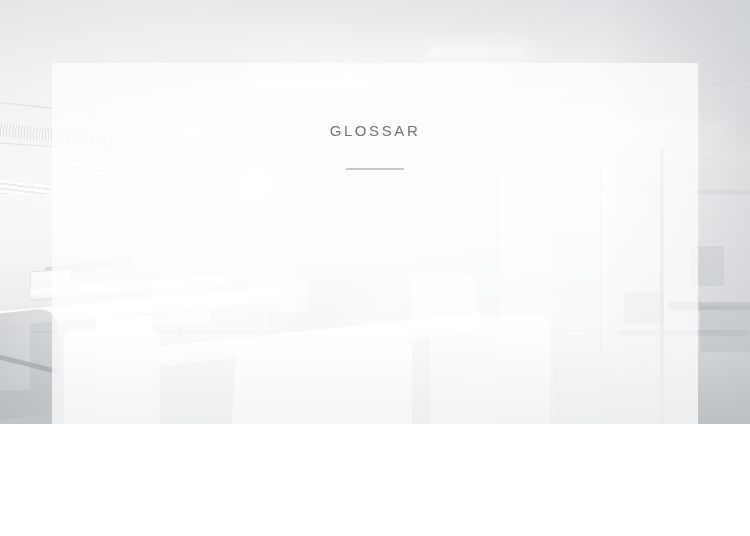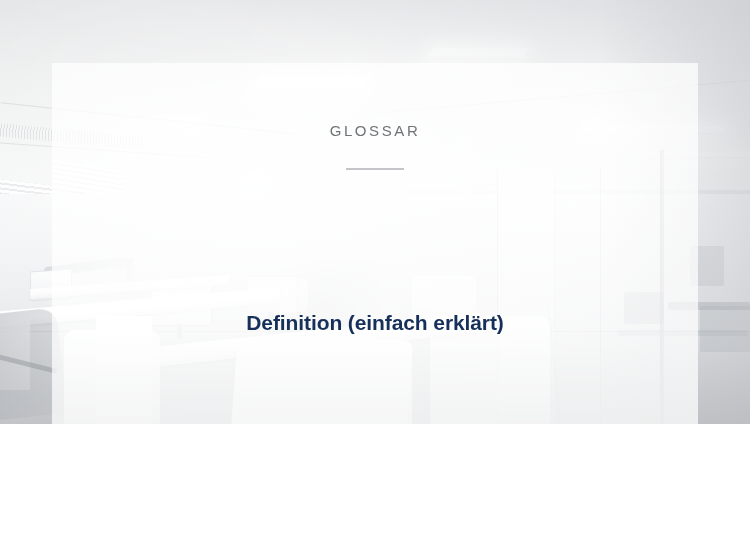--- a/index.html
+++ b/index.html
@@ -421,16 +421,15 @@
   </div>
 
   <div class="overlay-card"></div>
 
   <div class="content">
     <div class="kicker">GLOSSAR</div>
 
     <div class="divider"></div>
 
 
-    <div class="subhead">Definition (einfach erklärt)</div>
   </div>
 
 </div>
 
 </body></html>

